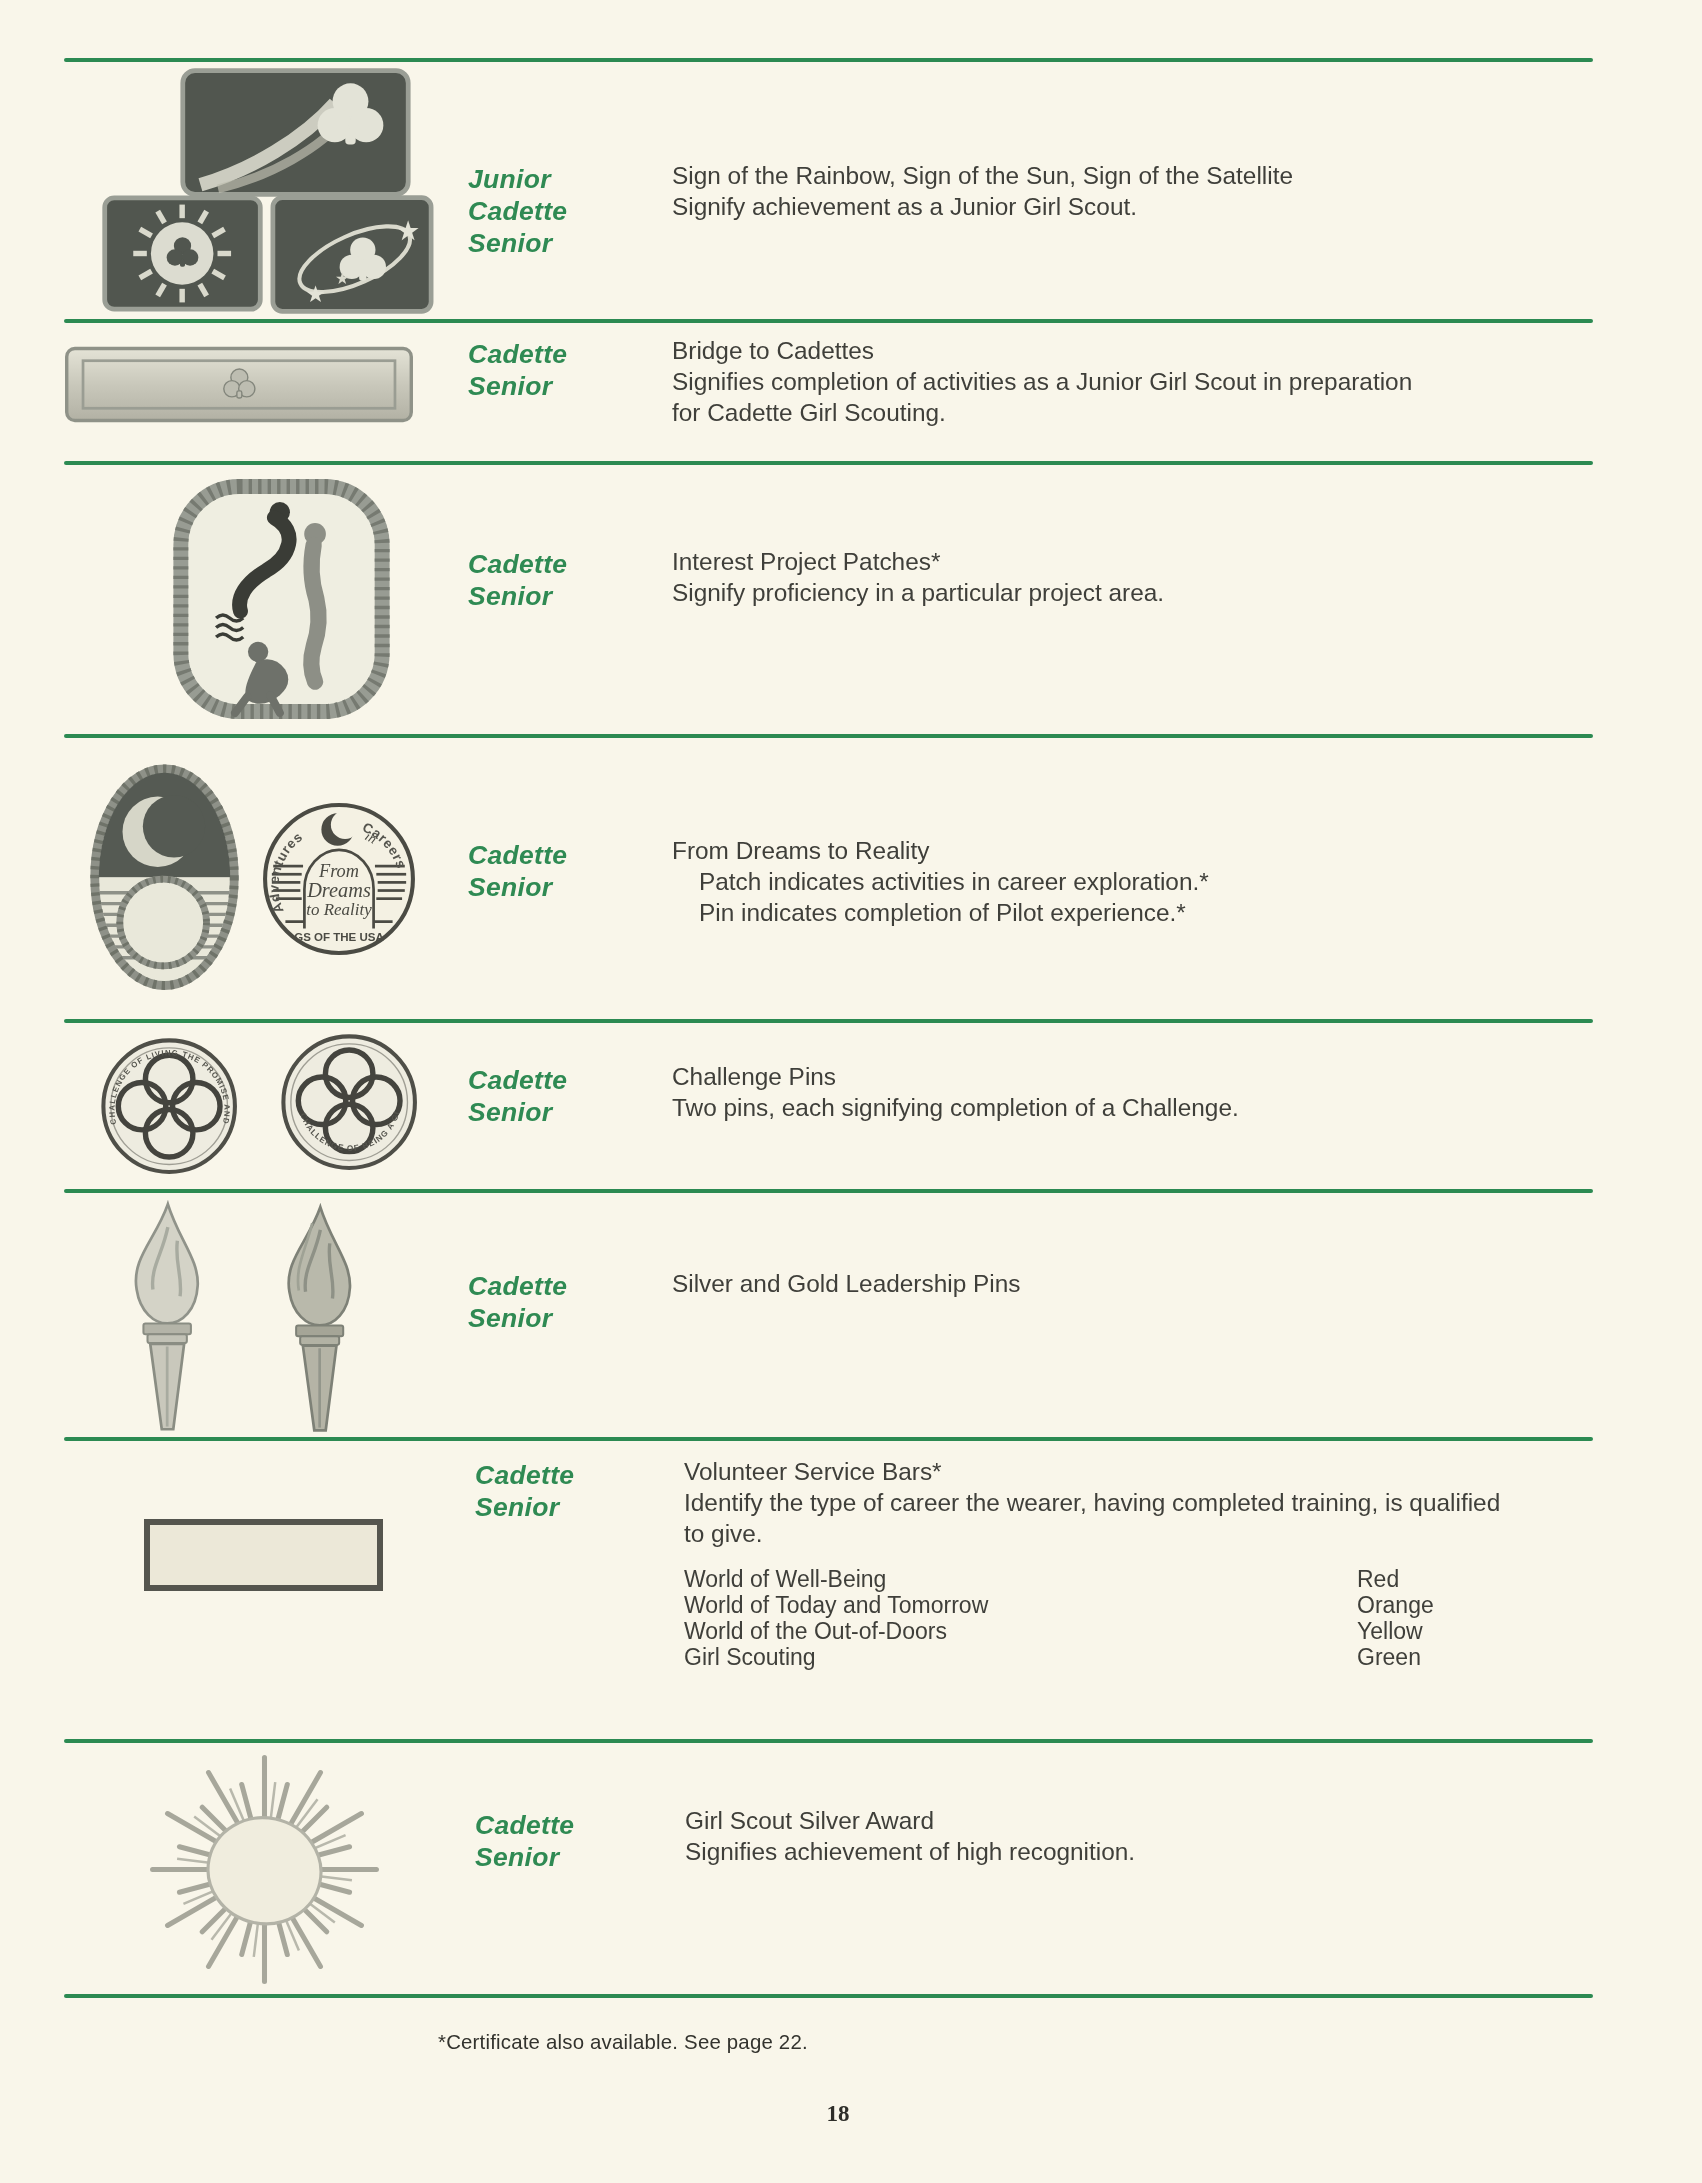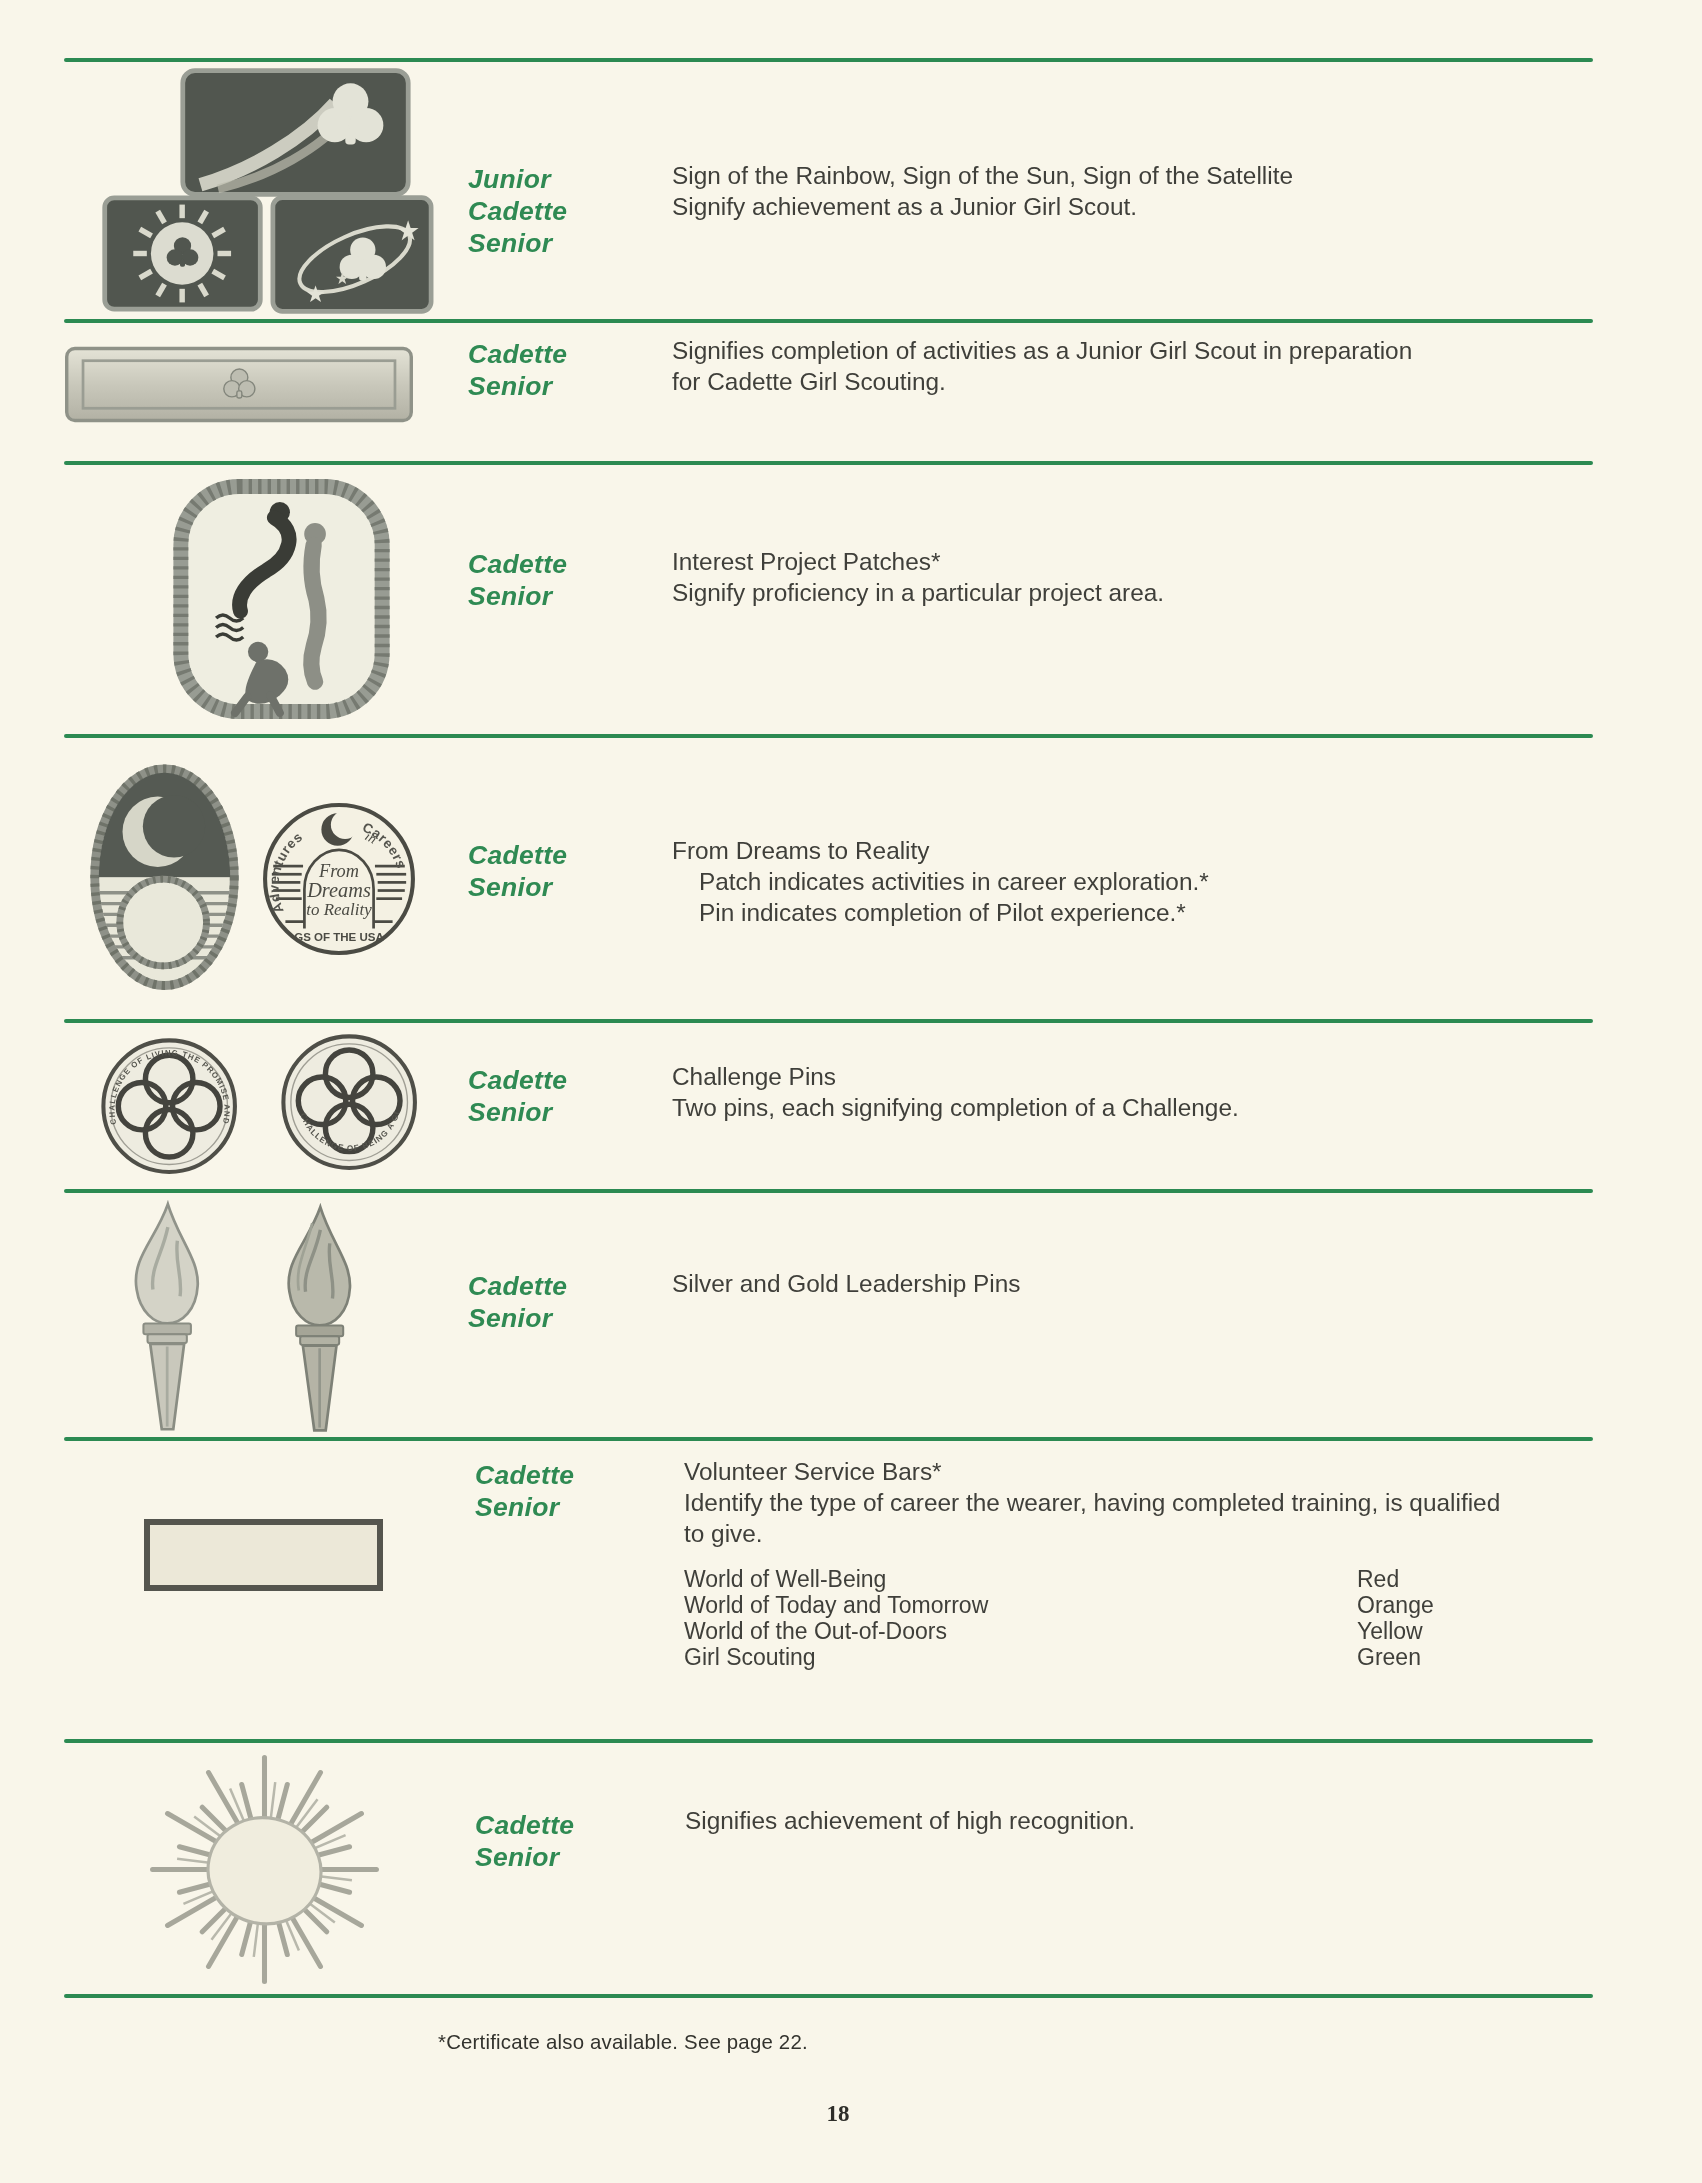--- a/index.html
+++ b/index.html
@@ -120,20 +120,21 @@
     <rect x="4" y="8" width="507" height="106" rx="12" fill="url(#silverGrad)" stroke="#8f9288" stroke-width="5"></rect>
     <rect x="28" y="26" width="459" height="70" fill="none" stroke="#9a9d93" stroke-width="4"></rect>
     <use href="#trefoil" transform="translate(232,35) scale(0.52)" fill="#bdbdb1" stroke="#83867c" stroke-width="4"></use>
   </svg>
 </div>
 <div class="lvl" style="top:338px">
   <div>Cadette</div>
   <div>Senior</div>
 </div>
 <div class="tb" style="top:335px">
+  <div class="title">Bridge to Cadettes</div>
   <div>Signifies completion of activities as a Junior Girl Scout in preparation</div>
   <div>for Cadette Girl Scouting.</div>
 </div>
 
 <div class="badge" style="left:171px;top:477px;width:221px;height:244px">
   <svg viewBox="0 0 325 360">
     <rect x="14" y="14" width="297" height="332" rx="86" fill="#efeee1" stroke="#989c93" stroke-width="22"></rect>
     <rect x="14" y="14" width="297" height="332" rx="86" fill="none" stroke="#767a71" stroke-width="22" stroke-dasharray="5 9"></rect>
     <circle cx="160" cy="52" r="15" fill="#3a3c36"></circle>
     <path d="M152,60 C188,80 176,118 140,138 C110,156 96,178 102,198" stroke="#3a3c36" stroke-width="22" fill="none" stroke-linecap="round"></path>
@@ -372,18 +373,19 @@
       <use href="#rayS" transform="rotate(337 190 190)"></use>
     </g>
     <ellipse cx="190" cy="192" rx="90" ry="84" fill="#f0edde" stroke="#b3b3a7" stroke-width="5" transform="rotate(12 190 192)"></ellipse>
   </svg>
 </div>
 <div class="lvl" style="left:475px;top:1809px">
   <div>Cadette</div>
   <div>Senior</div>
 </div>
 <div class="tb" style="left:685px;top:1805px">
+  <div class="title">Girl Scout Silver Award</div>
   <div>Signifies achievement of high recognition.</div>
 </div>
 
 <div class="footnote">*Certificate also available. See page 22.</div>
 <div class="pagenum">18</div>
 
 
 </body></html>

